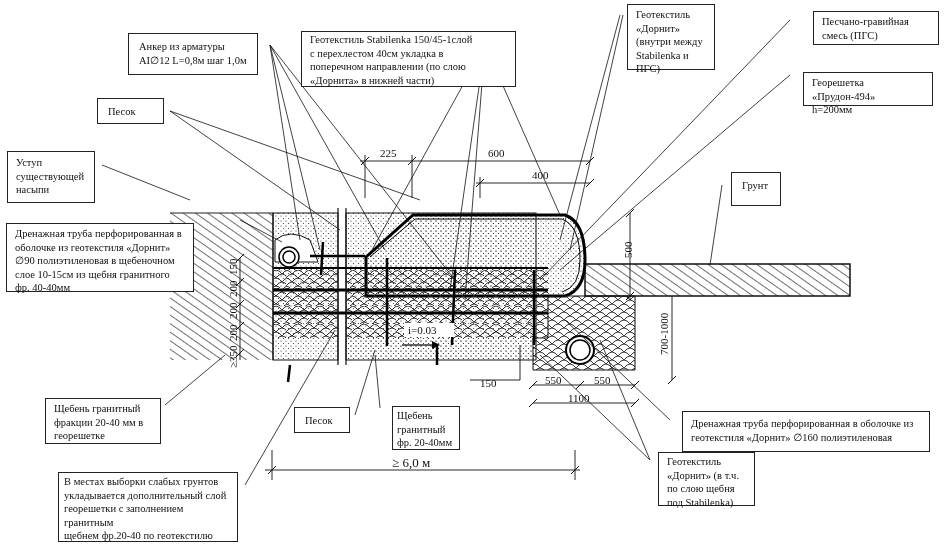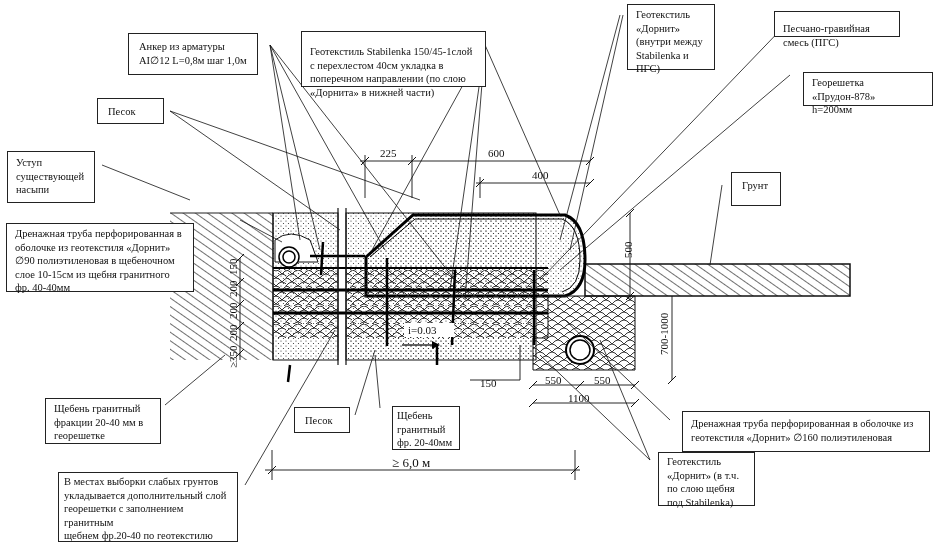--- a/index.html
+++ b/index.html
@@ -173,32 +173,32 @@
   <text class="dimtxt" x="408" y="334">i=0.03</text>
   <text class="dimtxt" transform="translate(237,275) rotate(-90)">150</text>
   <text class="dimtxt" transform="translate(237,297) rotate(-90)">200</text>
   <text class="dimtxt" transform="translate(237,319) rotate(-90)">200</text>
   <text class="dimtxt" transform="translate(237,341) rotate(-90)">200</text>
   <text class="dimtxt" transform="translate(237,368) rotate(-90)">≥350</text>
 </svg>
 
 <div class="callout" style="left:128px;top:33px;width:130px;height:42px;">Анкер из арматуры
 AI∅12 L=0,8м шаг 1,0м</div>
-<div class="callout" style="left:301px;top:31px;width:185px;height:56px;padding:13px 8px;">Геотекстиль Stabilenka 150/45-1слой
+<div class="callout" style="left:301px;top:31px;width:215px;height:56px;padding:1px 8px;">Геотекстиль Stabilenka 150/45-1слой
 с перехлестом 40см укладка в
 поперечном направлении (по слою
 «Дорнита» в нижней части)</div>
 <div class="callout" style="left:627px;top:4px;width:88px;height:66px;padding:3px 8px;">Геотекстиль
 «Дорнит»
 (внутри между
 Stabilenka и
 ПГС)</div>
-<div class="callout" style="left:774px;top:11px;width:126px;height:26px;padding:10px 8px;">Песчано-гравийная
+<div class="callout" style="left:813px;top:11px;width:126px;height:34px;padding:3px 8px;">Песчано-гравийная
 смесь (ПГС)</div>
-<div class="callout" style="left:803px;top:72px;width:130px;height:34px;padding:3px 8px;">Георешетка «Прудон-878»
+<div class="callout" style="left:803px;top:72px;width:130px;height:34px;padding:3px 8px;">Георешетка «Прудон-494»
 h=200мм</div>
 <div class="callout" style="left:97px;top:98px;width:67px;height:26px;">Песок</div>
 <div class="callout" style="left:7px;top:151px;width:88px;height:52px;padding:4px 8px;">Уступ
 существующей
 насыпи</div>
 <div class="callout" style="left:6px;top:223px;width:188px;height:69px;padding:3px 8px;">Дренажная труба перфорированная в
 оболочке из геотекстиля «Дорнит»
 ∅90 полиэтиленовая в щебеночном
 слое 10-15см из щебня гранитного
  фр. 40-40мм</div>

